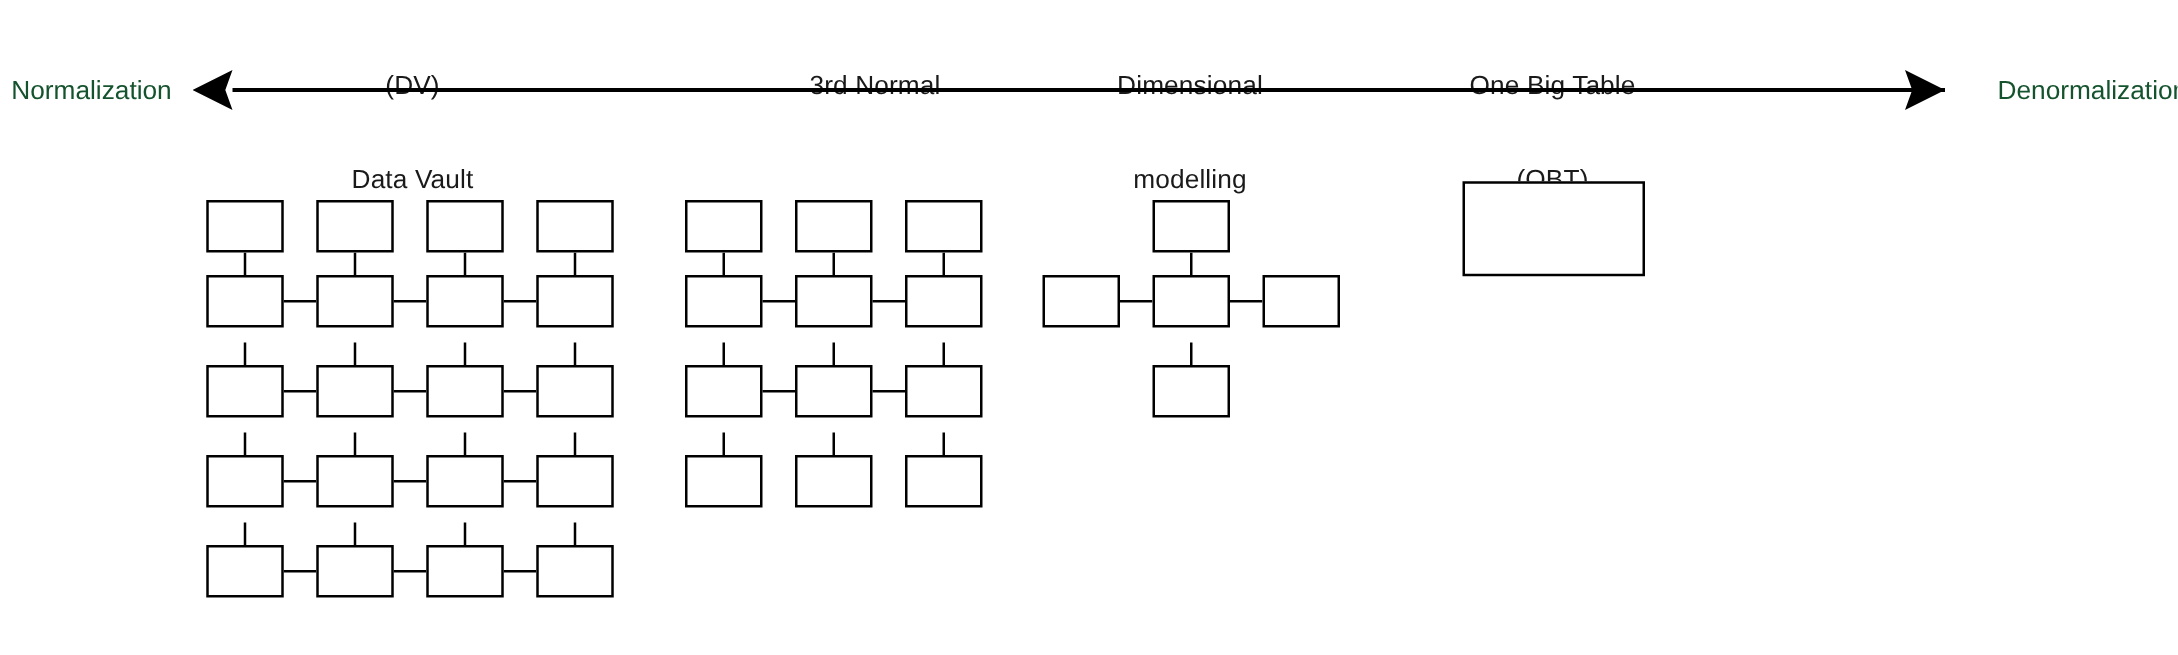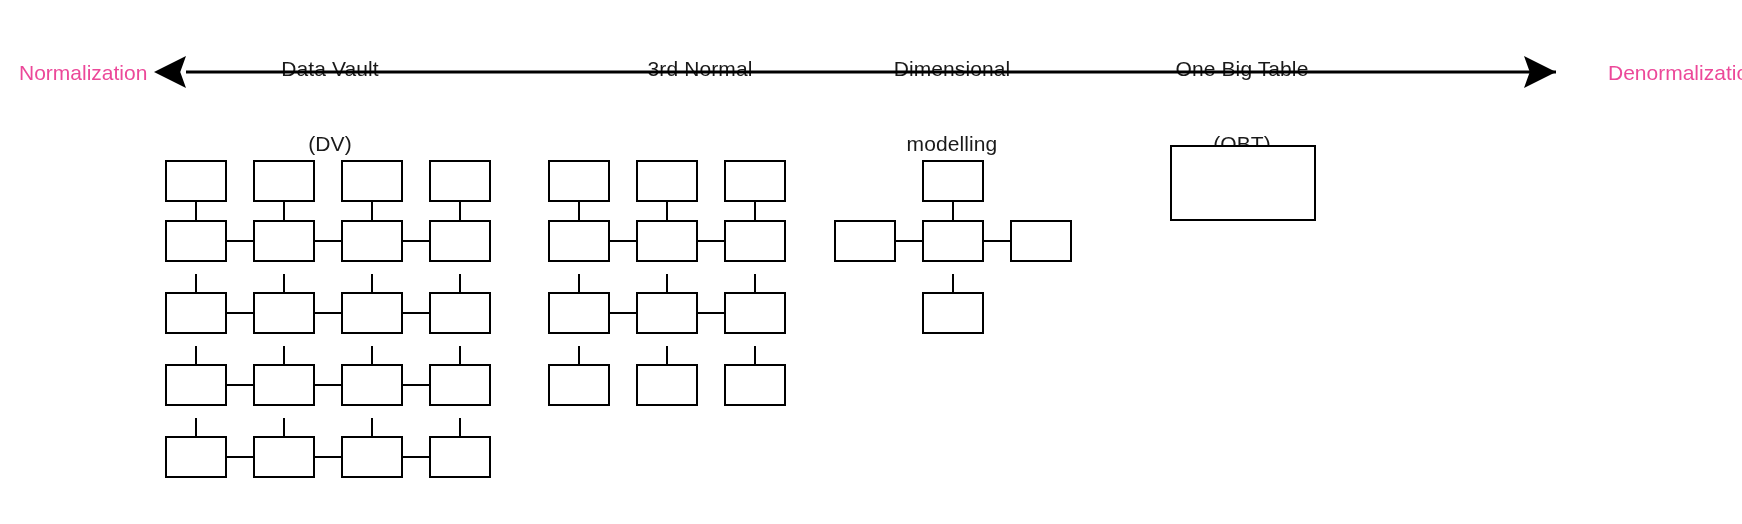--- a/index.html
+++ b/index.html
@@ -20,23 +20,22 @@
     line-height:25px;
     color:#1a1a1a;
     white-space:pre;
     text-align:center;
     letter-spacing:.1px;
   }
   .axis-end{
     position:absolute;
     font-size:21px;
     line-height:25px;
-    color:#ec4899;
+    color:#14532d;
     white-space:nowrap;
-    margin-left:10px;
   }
 
   
   .model{position:absolute;}
 
   .node{
     position:absolute;
     box-sizing:border-box;
     background:#ffffff;
     border:2.2px solid #000000;
@@ -49,22 +48,22 @@
   .edge.h{height:2.2px;}
 
   svg{display:block;overflow:visible;}
 </style>
 </head>
 <body>
 
 <div id="canvas">
 
   <div class="lbl" style="left:230px;top:6px;width:200px;">
+    <div>(DV)</div>
     <div>Data Vault</div>
-    <div>(DV)</div>
   </div>
 
   <div class="lbl" style="left:600px;top:6px;width:200px;">
     <div>3rd Normal</div>
   </div>
 
   <div class="lbl" style="left:1142px;top:6px;width:200px;">
     <div>One Big Table</div>
     <div>(OBT)</div>
   </div>

